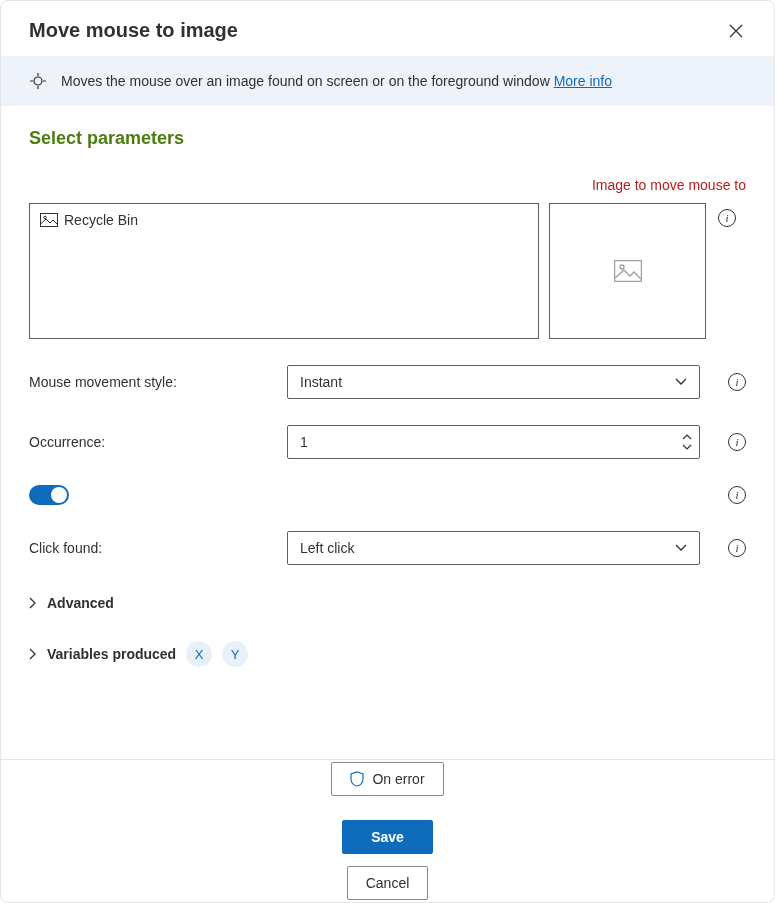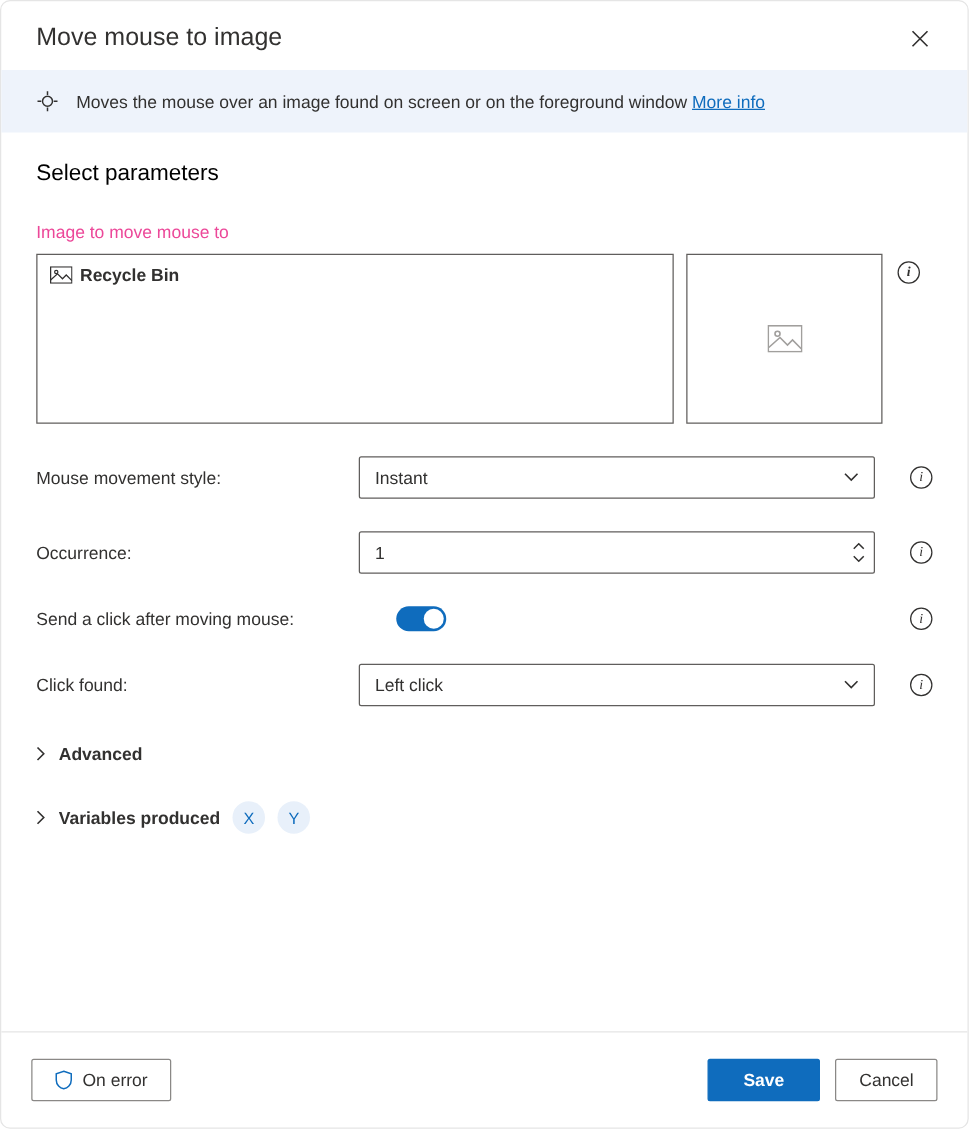--- a/index.html
+++ b/index.html
@@ -15,21 +15,21 @@
       overflow: hidden;
     }
     .header {
       display: flex;
       align-items: center;
       justify-content: space-between;
       padding: 18px 28px 14px 28px;
     }
     .header-title {
       font-size: 20px;
-      font-weight: 400;
+      font-weight: 700;
       color: #323130;
     }
     .close-btn {
       width: 20px; height: 20px;
       display: flex; align-items: center; justify-content: center;
       cursor: pointer;
       color: #323130;
     }
     .info-banner {
       background: #eef3fb;
@@ -41,34 +41,35 @@
       color: #323130;
     }
     .info-banner a { color: #0f6cbd; }
     .content {
       padding: 22px 28px 0 28px;
       flex: 1;
       overflow: auto;
     }
     .section-heading {
       font-size: 18px;
-      color: #000000;
+      color: #4d7c0f;
       margin-bottom: 28px;
+      font-weight: bold;
     }
     .field-label {
       font-size: 14px;
-      color: #ec4899;
+      color: #b91c1c;
       margin-bottom: 10px;
       display: block;
+      text-align: right;
     }
     .image-row {
       display: flex;
       gap: 10px;
       align-items: flex-start;
-      font-weight: bold;
     }
     .image-box {
       border: 1px solid #605e5c;
       height: 136px;
       background: #fff;
       padding: 8px 10px;
       font-size: 14px;
       color: #323130;
     }
     .image-box.left { width: 510px; }
@@ -176,24 +177,25 @@
       background: #e8f0fa;
       color: #0f6cbd;
       border-radius: 50%;
       width: 26px; height: 26px;
       display: flex; align-items: center; justify-content: center;
       font-size: 13px;
       font-weight: 400;
     }
     .footer {
       border-top: 1px solid #e5e5e5;
-      padding: 21px 24px;
+      padding: 2px 24px;
       display: flex;
       align-items: center;
       gap: 12px;
+      flex-direction: column;
     }
     .btn {
       height: 34px;
       padding: 0 18px;
       border: 1px solid #8a8886;
       border-radius: 2px;
       background: #fff;
       font-size: 14px;
       color: #323130;
       display: flex;
@@ -290,21 +292,20 @@
             <svg width="10" height="6" viewBox="0 0 10 6">
               <path d="M1 1 L5 5 L9 1" stroke="#323130" stroke-width="1.2" fill="none"></path>
             </svg>
           </div>
       </div>
     </div>
     <div class="info-icon">i</div>
   </div>
 
   <div class="form-row">
-    <div class="label-col" style="width:260px">Send a click after moving mouse:</div>
     <div class="toggle">
       <div class="knob"></div>
     </div>
     <div class="spacer"></div>
     <div class="info-icon">i</div>
   </div>
 
   <div class="form-row">
     <div class="label-col">Click found:</div>
     <div class="control-col">

